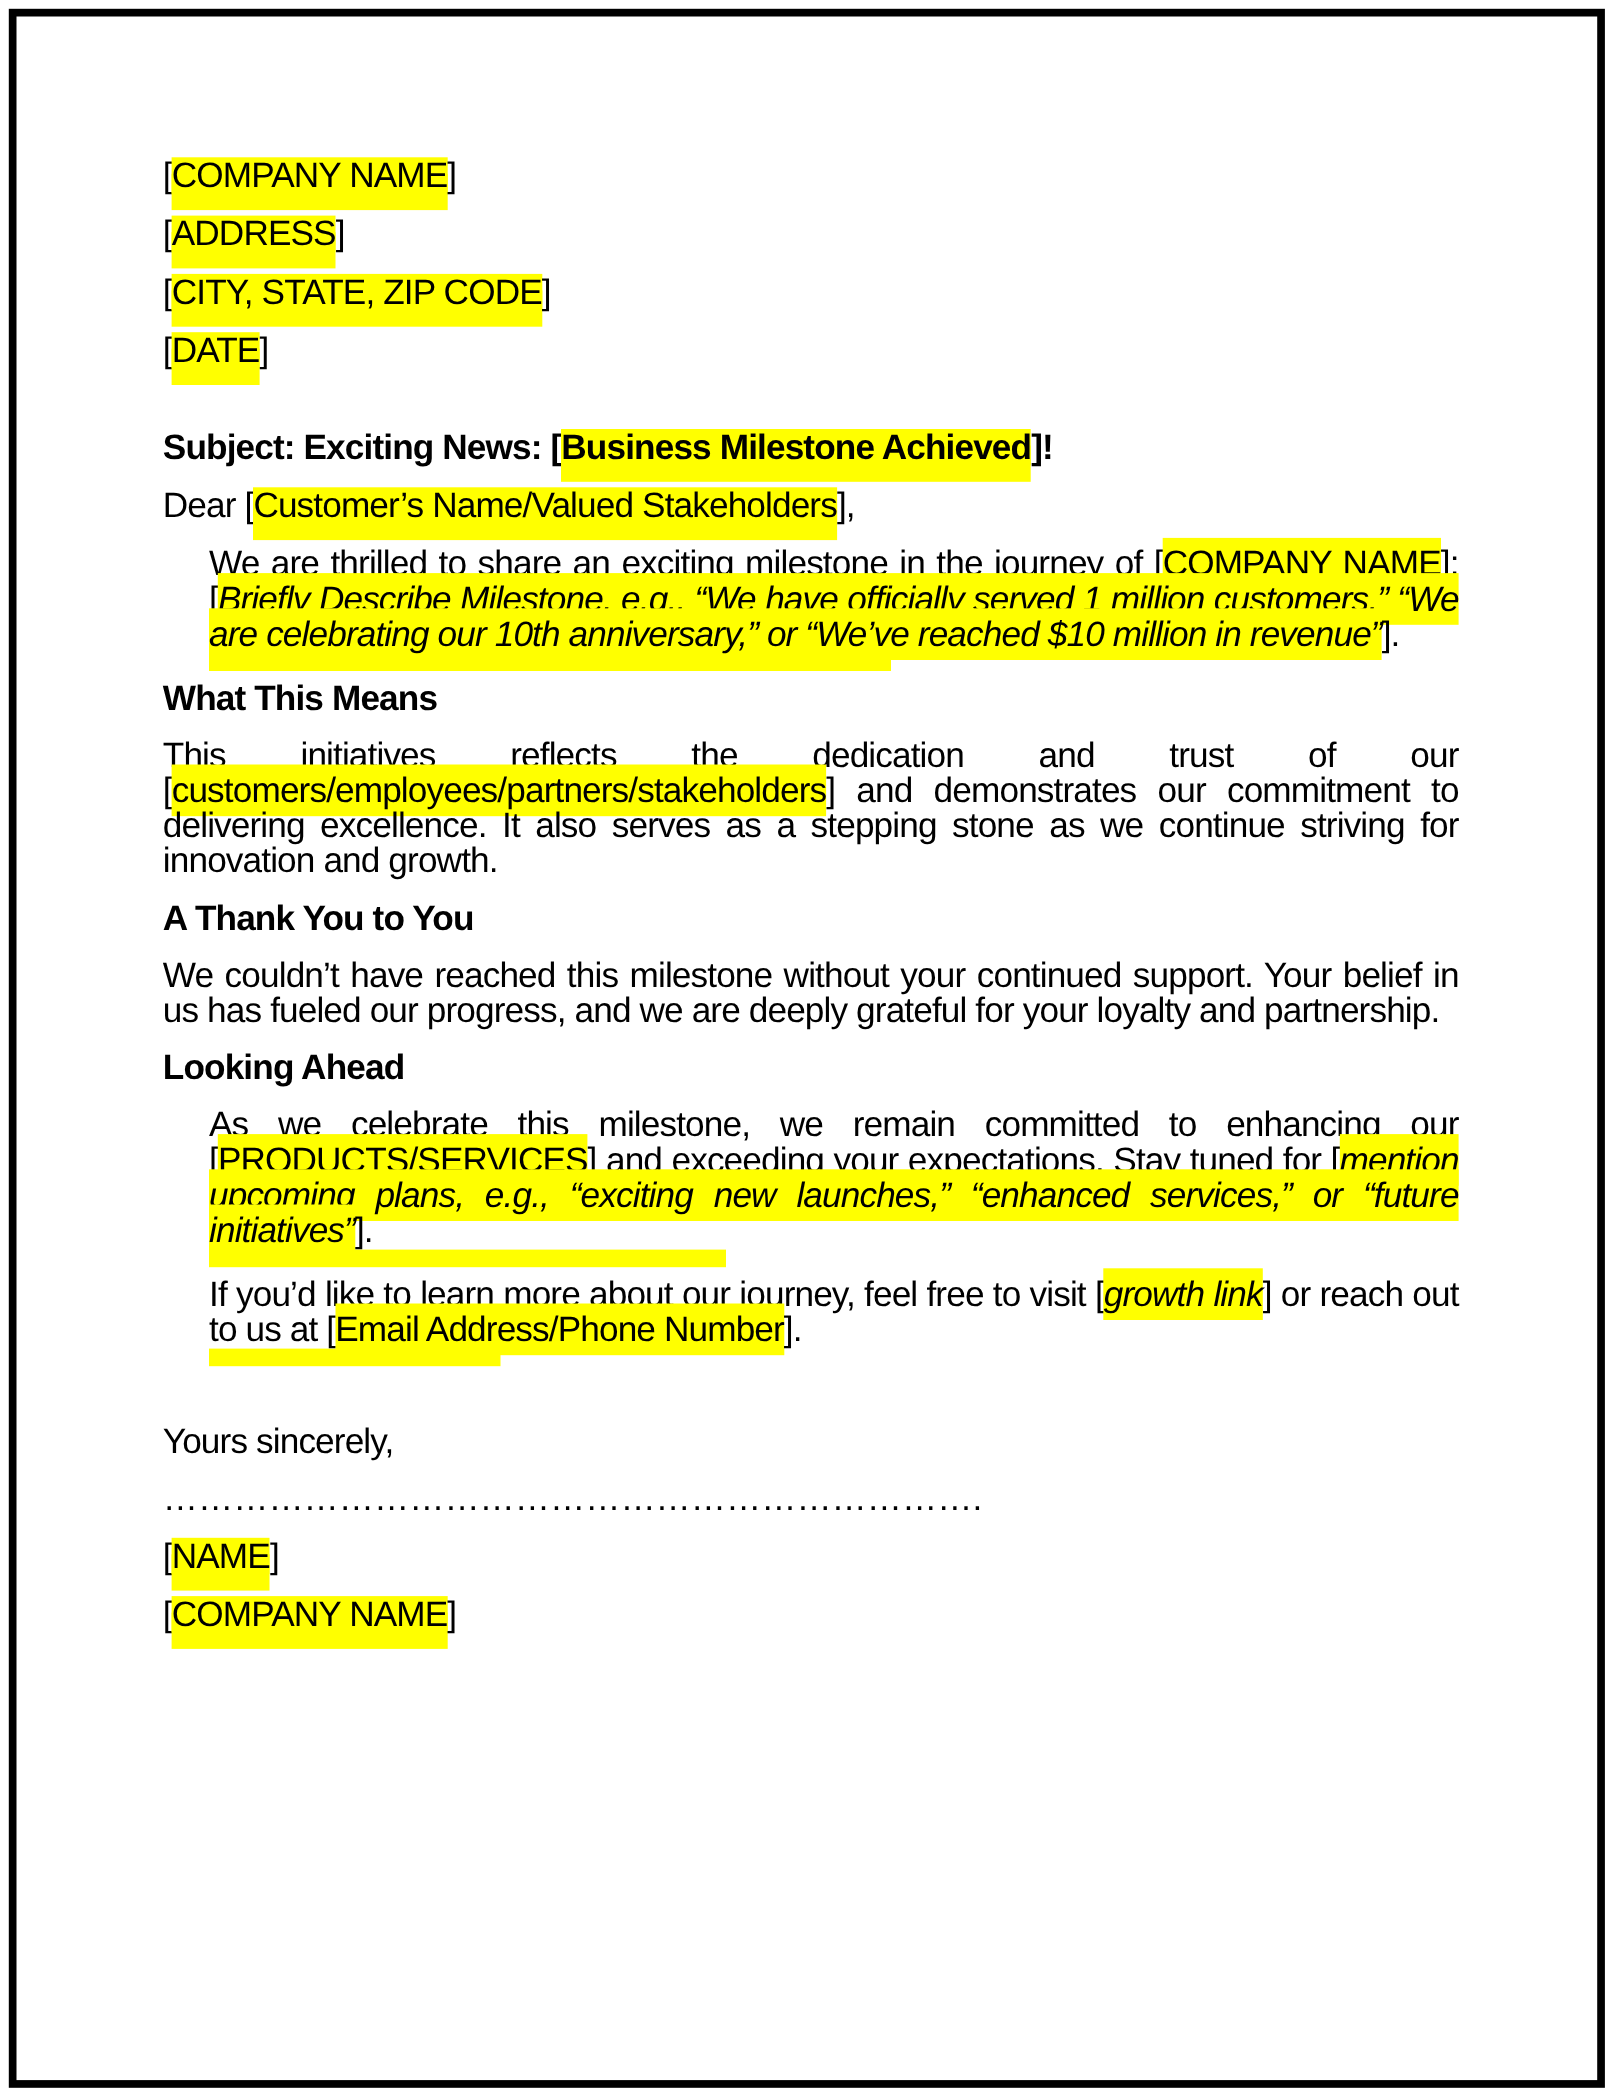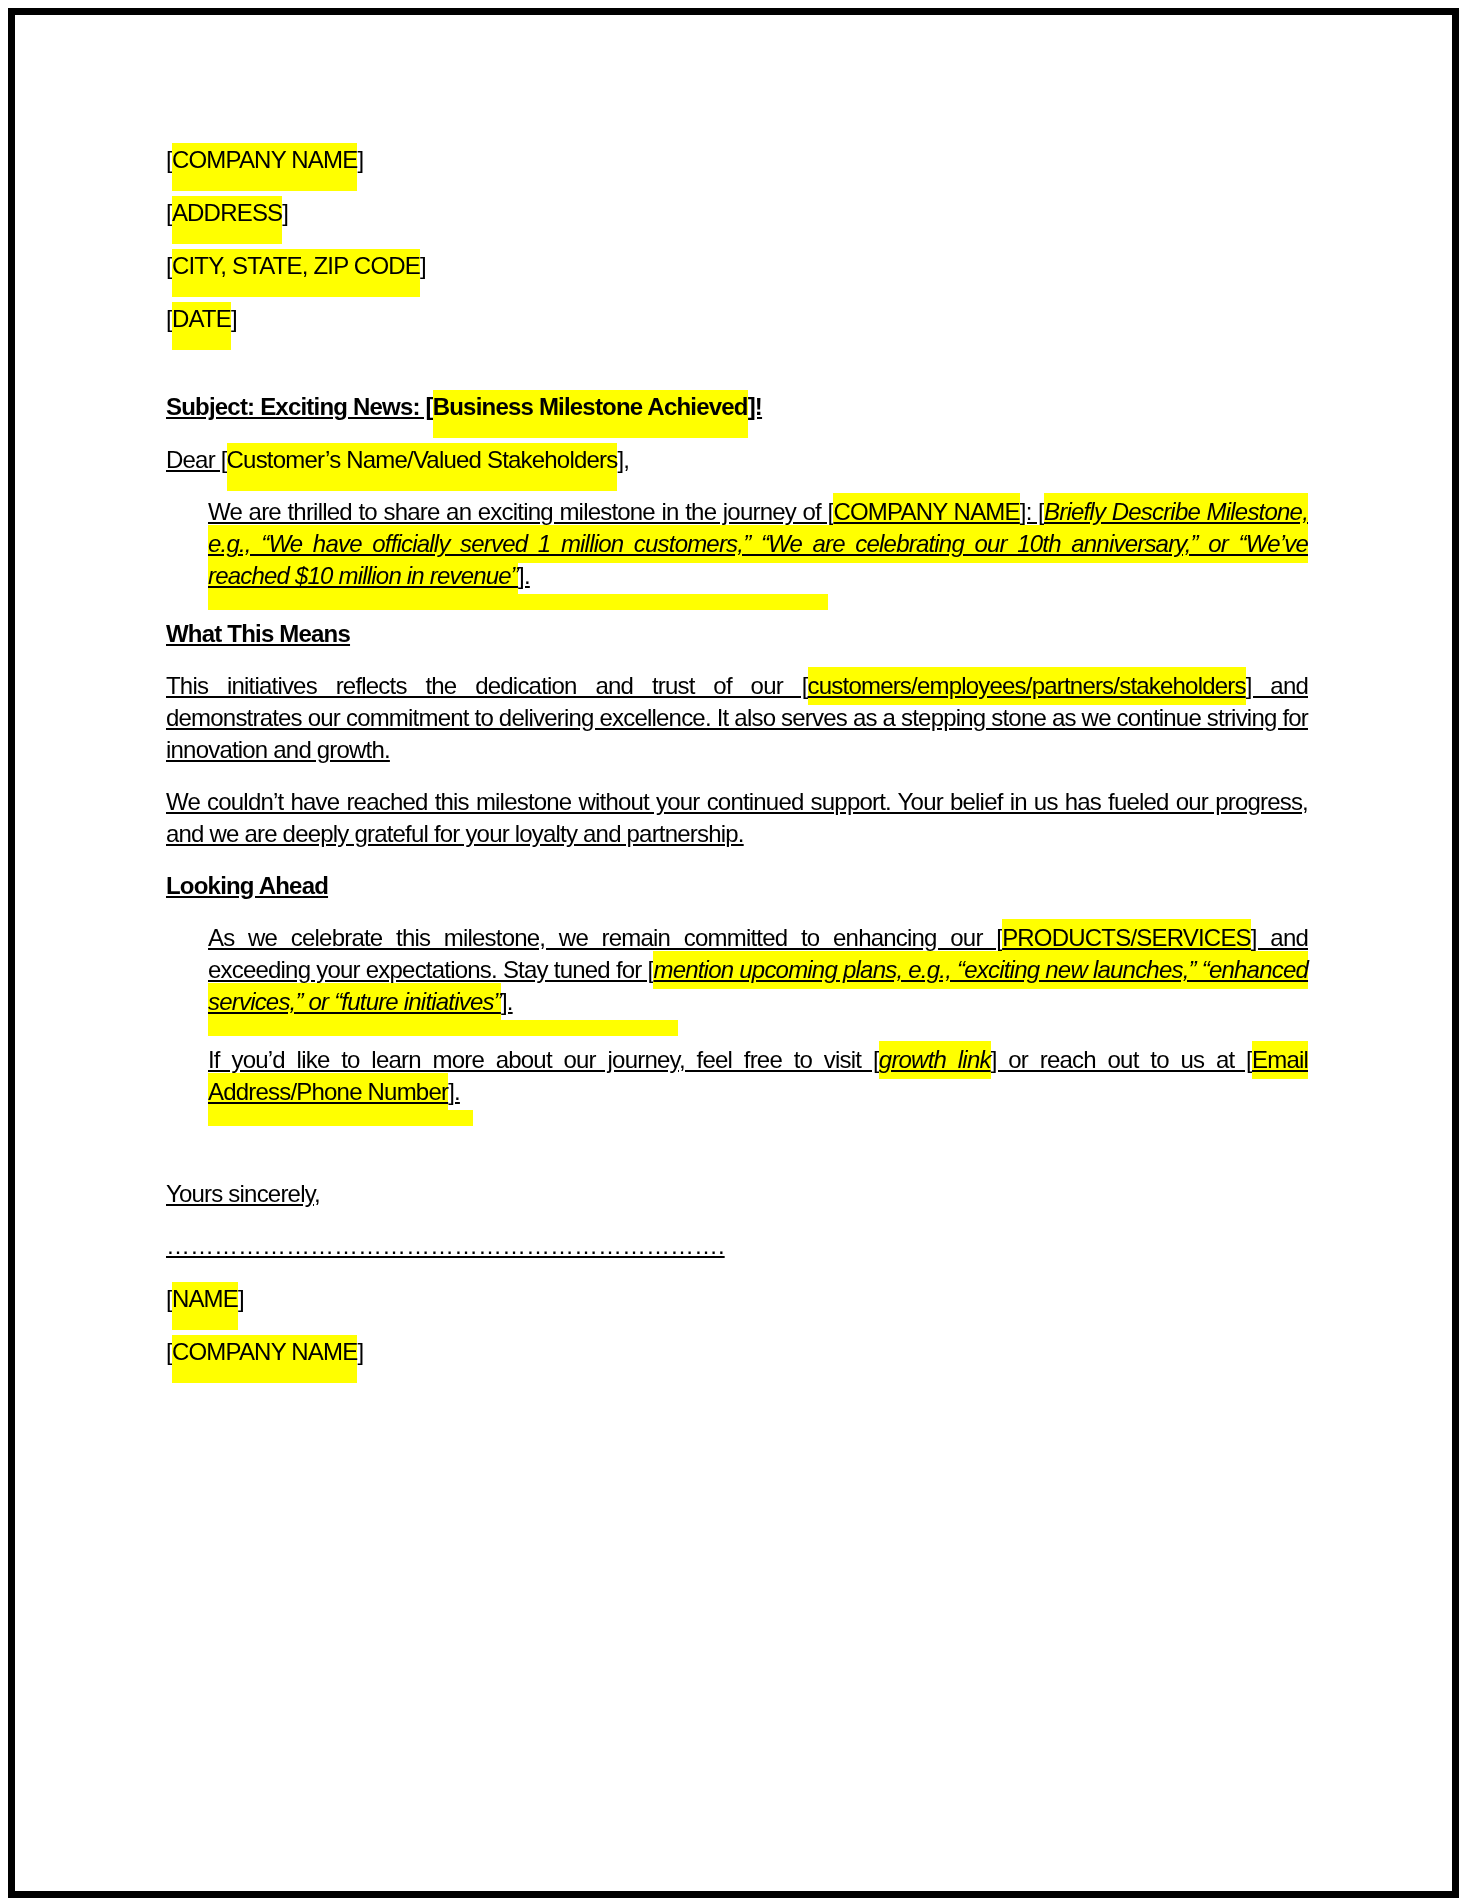--- a/index.html
+++ b/index.html
@@ -2,21 +2,21 @@
 <html><head>
 <meta charset="utf-8">
 <style>
   html,body{margin:0;padding:0;}
   body{
     width:1461px;height:1900px;background:#ffffff;position:relative;
     font-family:"Liberation Sans","DejaVu Sans",sans-serif;color:#000000;
   }
   .page{position:absolute;left:8px;top:8px;right:2px;bottom:2px;border:7px solid #000000;background:#ffffff;}
   .content{padding:128px 126px 0 133px;}
-  p{margin:0 18px 20px;font-size:24px;line-height:32px;letter-spacing:-0.8px;text-decoration:underline;}
+  p{margin:0 0 20px;font-size:32px;line-height:32px;letter-spacing:-0.8px;}
   .just{text-align:justify;}
   .bold{font-weight:bold;}
   .i{font-style:italic;}
   
   .hl{background:#ffff00;padding:5px 0 6px;}
   
   .hlb{display:inline-block;background:#ffff00;line-height:33px;box-shadow:0 15px 0 #ffff00;}
   
   .tail{display:block;height:16px;background:#ffff00;margin-top:2px;}
   p.has-tail{margin-bottom:8px;padding-left:42px;}
@@ -42,20 +42,21 @@
     <p class="bold subject-line"><span>Subject: Exciting News: [</span><span class="hlb">Business Milestone Achieved</span><span>]!</span></p>
 
     <p><span>Dear [</span><span class="hlb">Customer’s Name/Valued Stakeholders</span><span>],</span></p>
 
     <p class="just has-tail"><span>We are thrilled to share an exciting milestone in the journey of [</span><span class="hl">COMPANY NAME</span><span>]: [</span><span class="hl i">Briefly Describe Milestone, e.g., “We have officially served 1 million customers,” “We are celebrating our 10th anniversary,” or “We’ve reached $10 million in revenue”</span><span>].</span><span class="tail" style="width:620px"></span></p>
 
     <p class="bold">What This Means</p>
 
     <p class="just"><span>This initiatives reflects the dedication and trust of our [</span><span class="hl">customers/employees/partners/stakeholders</span><span>] and demonstrates our commitment to delivering excellence. It also serves as a stepping stone as we continue striving for innovation and growth.</span></p>
 
+    <p class="bold">A Thank You to You</p>
 
     <p class="just">We couldn’t have reached this milestone without your continued support. Your belief in us has fueled our progress, and we are deeply grateful for your loyalty and partnership.</p>
 
     <p class="bold">Looking Ahead</p>
 
     <p class="just has-tail"><span>As we celebrate this milestone, we remain committed to enhancing our [</span><span class="hl">PRODUCTS/SERVICES</span><span>] and exceeding your expectations. Stay tuned for [</span><span class="hl i">mention upcoming plans, e.g., “exciting new launches,” “enhanced services,” or “future initiatives”</span><span>].</span><span class="tail" style="width:470px"></span></p>
 
     <p class="just has-tail"><span>If you’d like to learn more about our journey, feel free to visit [</span><span class="hl i">growth link</span><span>] or reach out to us at [</span><span class="hl">Email Address/Phone Number</span><span>].</span><span class="tail" style="width:265px"></span></p>
 
 

